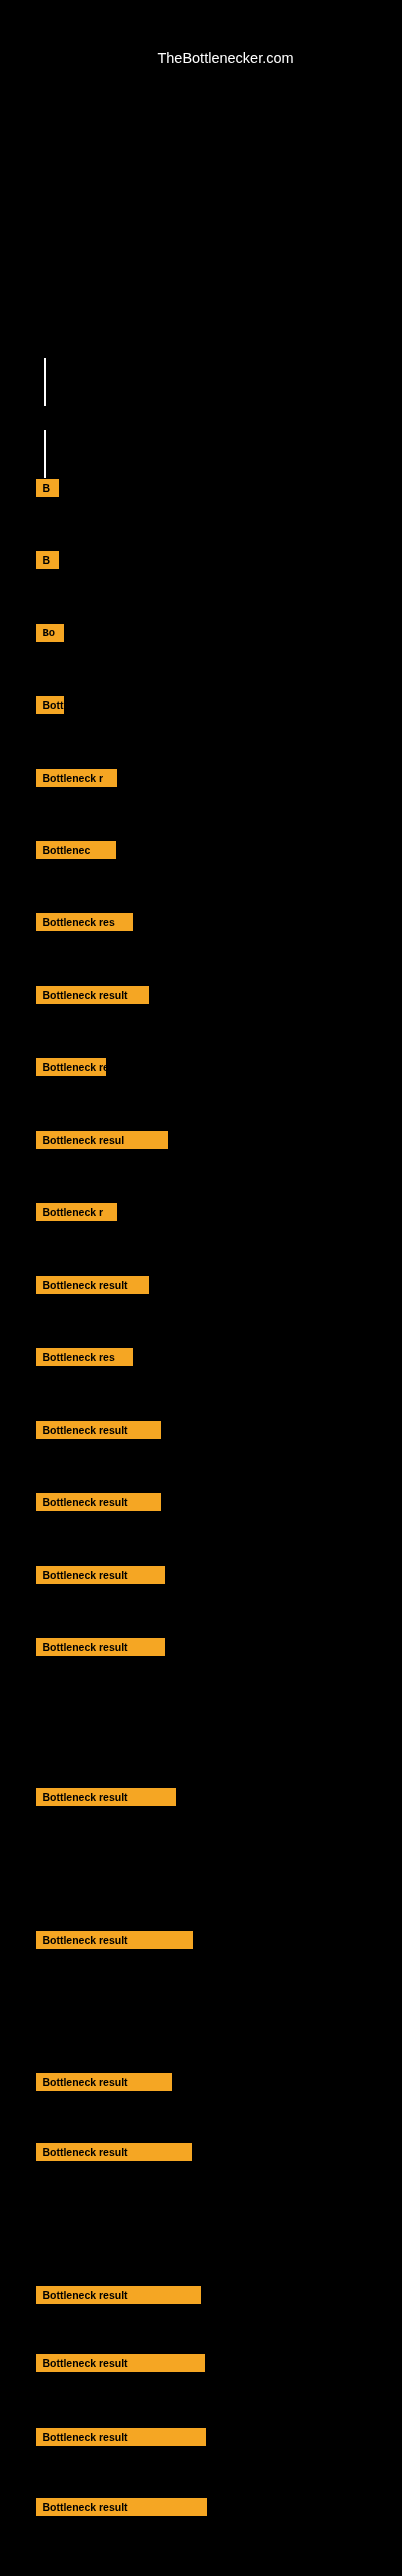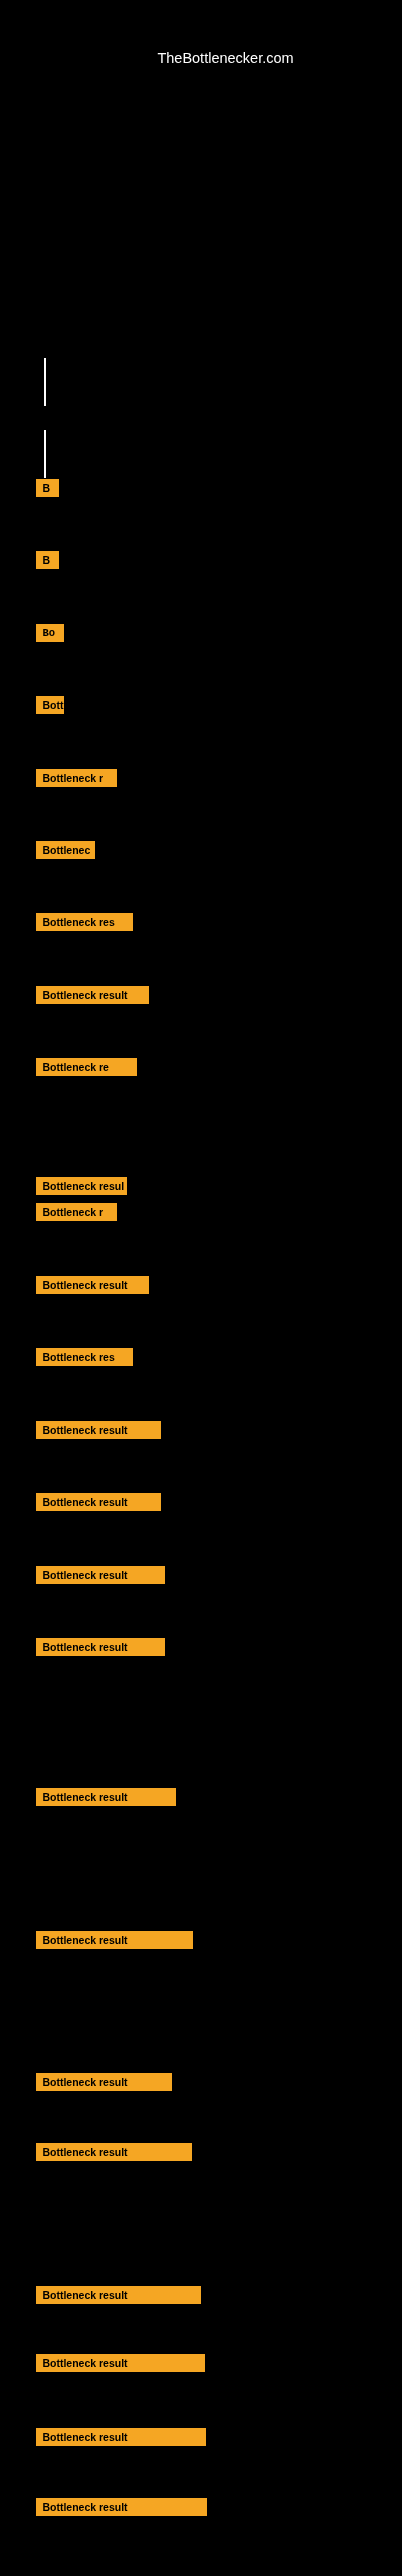--- a/index.html
+++ b/index.html
@@ -52,25 +52,25 @@
 <div class="site-title">
   <span>TheBottlenecker.com</span>
 </div>
 
 <div id="labels-container">
     <div class="bottleneck-label" style="top: 443px; width: 22.5px; overflow: hidden;">B</div>
     <div class="bottleneck-label" style="top: 515px; width: 22.5px; overflow: hidden;">B</div>
     <div class="bottleneck-label" style="top: 588px; width: 28px; overflow: hidden; font-family: Liberation Mono, monospace;">Bo</div>
     <div class="bottleneck-label" style="top: 660px; width: 28px; overflow: hidden;">Bottlen</div>
     <div class="bottleneck-label" style="top: 733px; width: 81px; overflow: hidden;">Bottleneck r</div>
-    <div class="bottleneck-label" style="top: 805px; width: 59px; overflow: hidden;">Bottlenec</div>
+    <div class="bottleneck-label" style="top: 805px; width: 80px; overflow: hidden;">Bottlenec</div>
     <div class="bottleneck-label" style="top: 877px; width: 97px; overflow: hidden;">Bottleneck res</div>
     <div class="bottleneck-label" style="top: 950px; width: 113px; overflow: hidden;">Bottleneck result</div>
-    <div class="bottleneck-label" style="top: 1022px; width: 101px; overflow: hidden;">Bottleneck re</div>
-    <div class="bottleneck-label" style="top: 1141px; width: 91px; overflow: hidden;">Bottleneck resul</div>
+    <div class="bottleneck-label" style="top: 1022px; width: 70px; overflow: hidden;">Bottleneck re</div>
+    <div class="bottleneck-label" style="top: 1095px; width: 132px; overflow: hidden;">Bottleneck resul</div>
     <div class="bottleneck-label" style="top: 1167px; width: 81px; overflow: hidden;">Bottleneck r</div>
     <div class="bottleneck-label" style="top: 1240px; width: 113px; overflow: hidden;">Bottleneck result</div>
     <div class="bottleneck-label" style="top: 1312px; width: 97px; overflow: hidden;">Bottleneck res</div>
     <div class="bottleneck-label" style="top: 1385px; width: 125px; overflow: hidden;">Bottleneck result</div>
     <div class="bottleneck-label" style="top: 1457px; width: 125px; overflow: hidden;">Bottleneck result</div>
     <div class="bottleneck-label" style="top: 1530px; width: 129px; overflow: hidden;">Bottleneck result</div>
     <div class="bottleneck-label" style="top: 1602px; width: 129px; overflow: hidden;">Bottleneck result</div>
     <div class="bottleneck-label" style="top: 1752px; width: 140px; overflow: hidden;">Bottleneck result</div>
     <div class="bottleneck-label" style="top: 1895px; width: 157px; overflow: hidden;">Bottleneck result</div>
     <div class="bottleneck-label" style="top: 2037px; width: 136px; overflow: hidden;">Bottleneck result</div>

